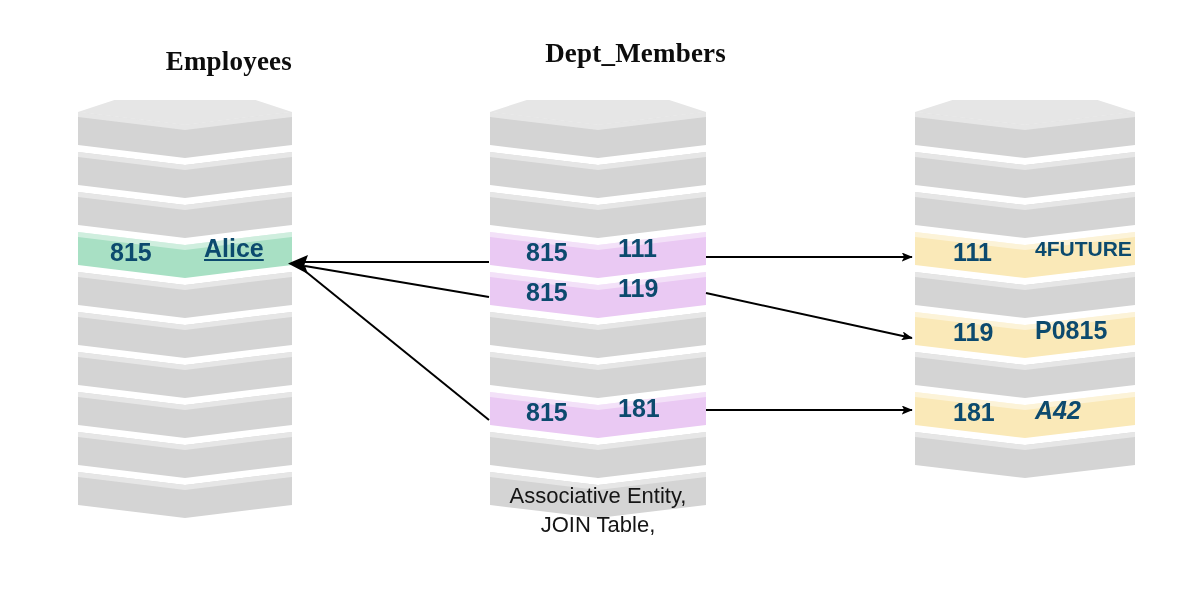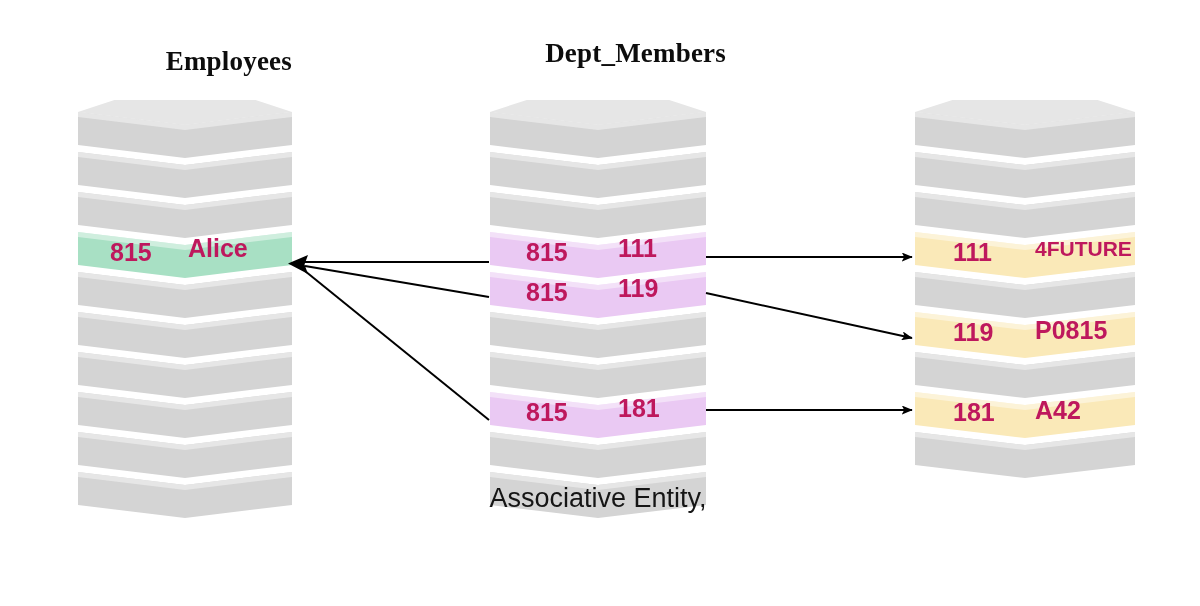--- a/index.html
+++ b/index.html
@@ -35,33 +35,33 @@
   }
   .stack svg {
     display: block;
     overflow: visible;
   }
   .row-label {
     position: absolute;
     font-family: "Liberation Sans", sans-serif;
     font-size: 25px;
     font-weight: 700;
-    color: #be185d;
+    color: #0c4a6e;
     white-space: nowrap;
     line-height: 1;
     pointer-events: none;
   }
   .row-label.small {
     font-size: 21px;
   }
   .caption {
     position: absolute;
     text-align: center;
     font-family: "Liberation Sans", sans-serif;
-    font-size: 27px;
+    font-size: 22px;
     font-weight: 400;
     color: #151515;
     line-height: 1.32;
     white-space: nowrap;
   }
   .caption div { display: block; }
   #arrows {
     position: absolute;
     left: 0;
     top: 0;
@@ -151,33 +151,33 @@
         <path d="M0,40 L110,53 L220,40 L220,73 L110,86 L0,73 Z" fill="#d4d4d4"></path>
         <path d="M0,40 L110,53 L220,40 L220,45 L110,58 L0,45 Z" fill="#e8e8e8" opacity="0.9"></path>
         <path d="M0,0 L110,13 L220,0 L220,33 L110,46 L0,33 Z" fill="#d4d4d4"></path>
         <path d="M0,0 L110,13 L220,0 L220,5 L110,18 L0,5 Z" fill="#e8e8e8" opacity="0.9"></path>
         <path d="M0,0 L37.400000000000006,-12 L182.6,-12 L220,0 L110,13 Z" fill="#e6e6e6"></path>
       </svg>
     </div>
 
   <div id="row-labels">
       <div class="row-label" style="left: 110px; top: 240px;">815</div>
-      <div class="row-label" style="left: 188px; top: 236px;">Alice</div>
+      <div class="row-label" style="left: 204px; top: 236px; text-decoration: underline;">Alice</div>
       <div class="row-label" style="left: 526px; top: 240px;">815</div>
       <div class="row-label" style="left: 618px; top: 236px;">111</div>
       <div class="row-label" style="left: 526px; top: 280px;">815</div>
       <div class="row-label" style="left: 618px; top: 276px;">119</div>
       <div class="row-label" style="left: 526px; top: 400px;">815</div>
       <div class="row-label" style="left: 618px; top: 396px;">181</div>
       <div class="row-label" style="left: 953px; top: 240px;">111</div>
       <div class="row-label small" style="left: 1035px; top: 238px; text-align: center;">4FUTURE</div>
       <div class="row-label" style="left: 953px; top: 320px;">119</div>
       <div class="row-label" style="left: 1035px; top: 318px; text-align: right;">P0815</div>
       <div class="row-label" style="left: 953px; top: 400px;">181</div>
-      <div class="row-label" style="left: 1035px; top: 398px;">A42</div>
+      <div class="row-label" style="left: 1035px; top: 398px; font-style: italic;">A42</div>
     </div>
 
   <svg id="arrows" viewBox="0 0 1200 606">
     <defs>
       <marker id="arrowR" markerWidth="11" markerHeight="9" refX="10.2" refY="4.5" orient="auto" markerUnits="userSpaceOnUse">
         <path d="M0,0 L11,4.5 L0,9 L2.4,4.5 Z" fill="#000000"></path>
       </marker>
       <marker id="arrowL" markerWidth="16" markerHeight="13" refX="15" refY="6.5" orient="auto" markerUnits="userSpaceOnUse">
         <path d="M0,0 L16,6.5 L0,13 L3.6,6.5 Z" fill="#000000"></path>
       </marker>
@@ -192,15 +192,16 @@
 
     <g>
       <line x1="706" y1="257" x2="912" y2="257" stroke="#000000" stroke-width="2" marker-end="url(#arrowR)"></line>
       <line x1="706" y1="293" x2="912" y2="338" stroke="#000000" stroke-width="2" marker-end="url(#arrowR)"></line>
       <line x1="706" y1="410" x2="912" y2="410" stroke="#000000" stroke-width="2" marker-end="url(#arrowR)"></line>
     </g>
   </svg>
 
   <div class="caption" style="left:428px; top:481px; width:340px;">
     <div>Associative Entity,</div>
+    <div>JOIN Table,</div>
   </div>
 
 </div>
 
 </body></html>

